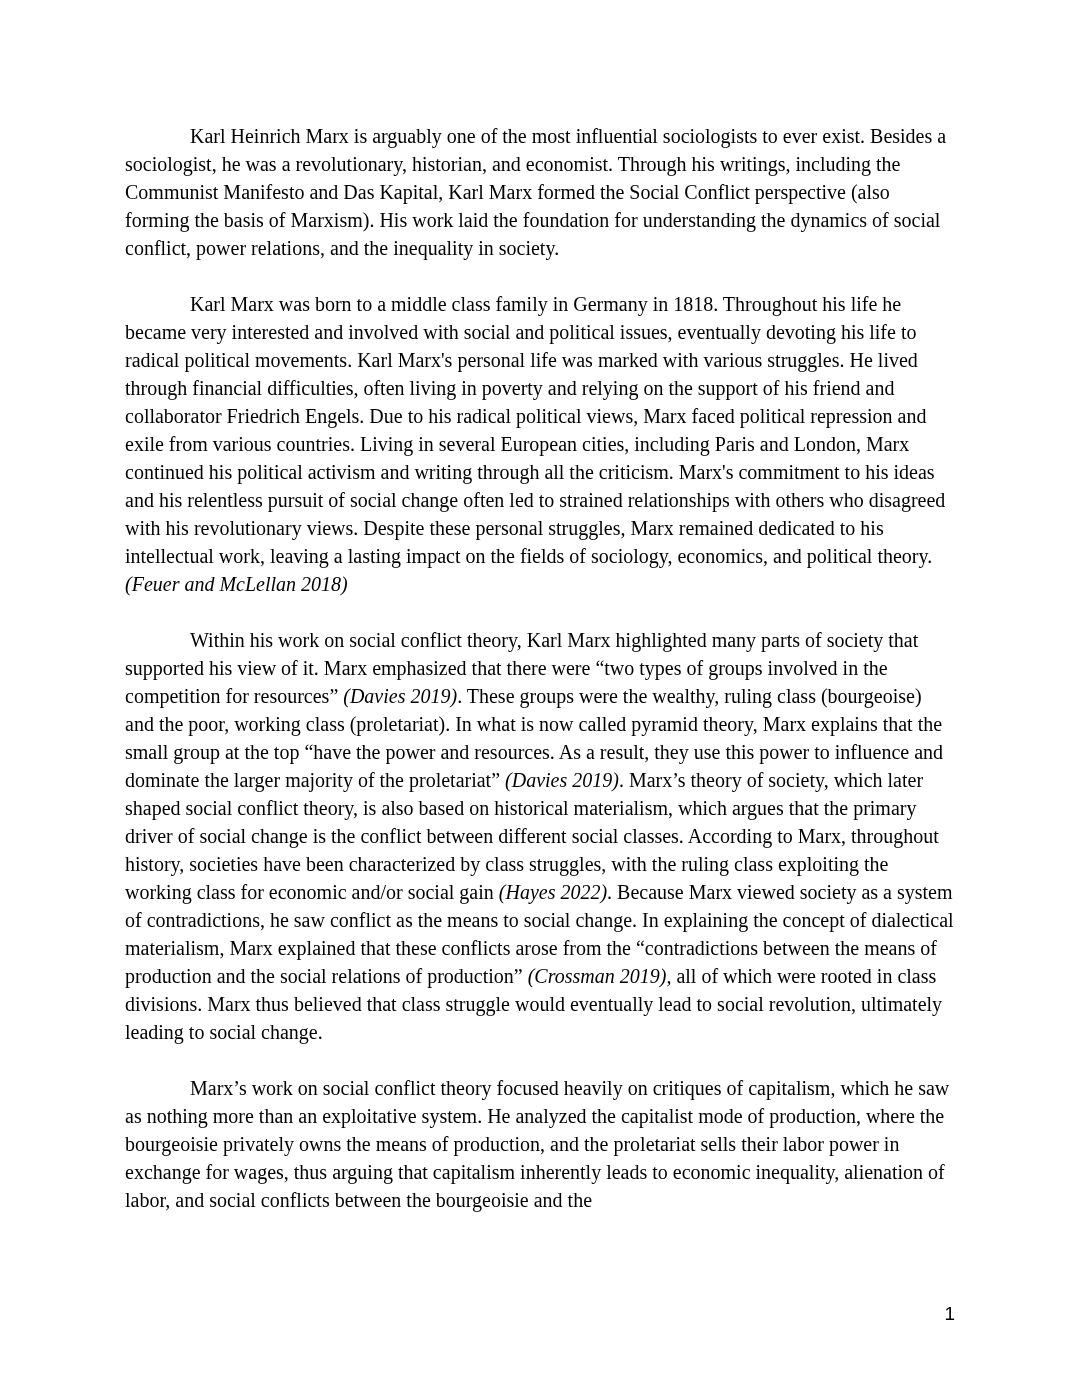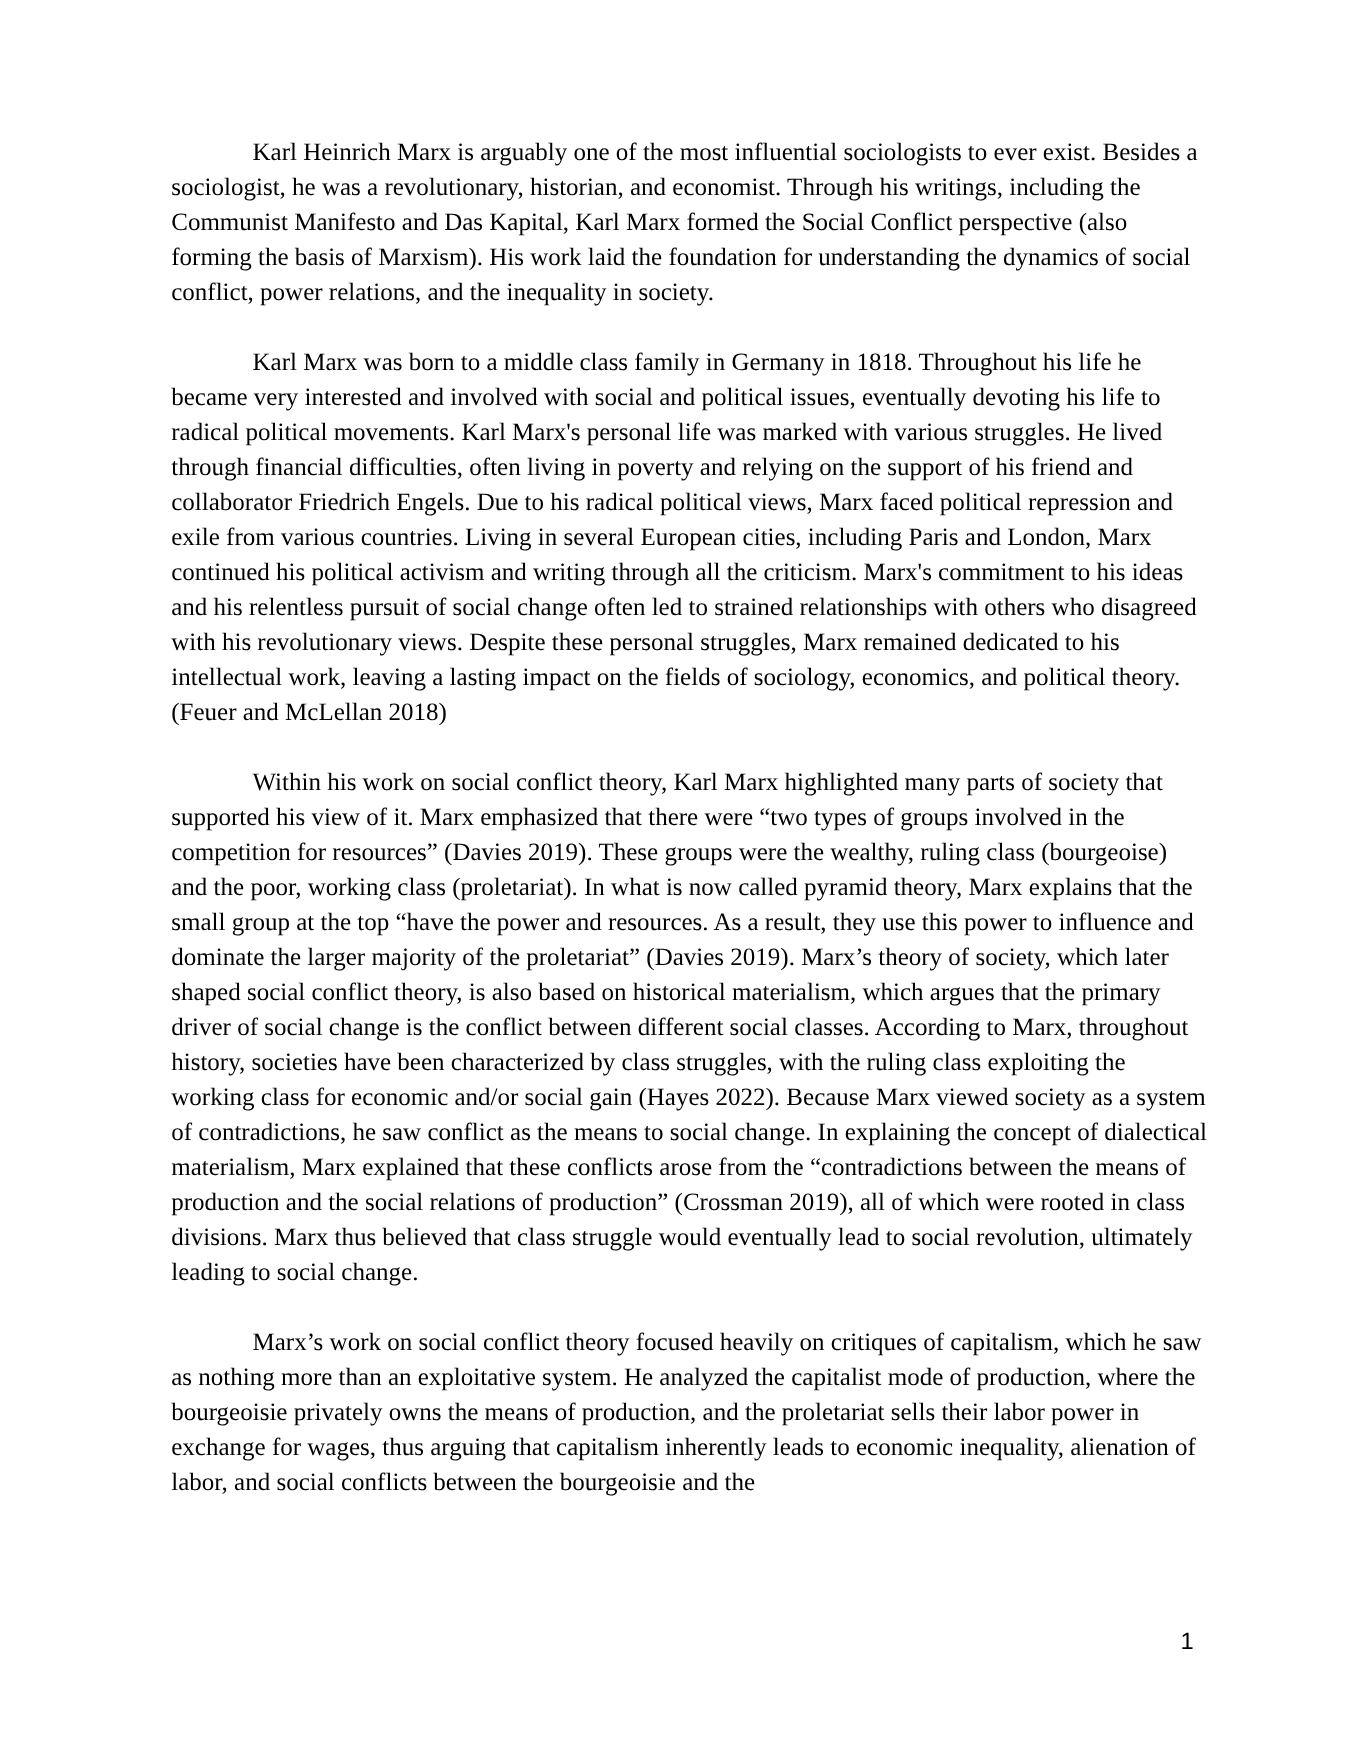--- a/index.html
+++ b/index.html
@@ -17,35 +17,35 @@
   }
   .page {
     position: absolute;
     top: 0; left: 0;
     width: 1080px;
     height: 1397px;
     background: #ffffff;
   }
   .doc-body {
     position: absolute;
-    top: 108px;
+    top: 122px;
     left: 125px;
     width: 830px;
     font-size: 20px;
     line-height: 28px;
     text-align: left;
     color: #000000;
-    margin-left: 12px;
   }
   .para {
     margin: 0 0 28px 0;
     text-indent: 65px;
     font-weight: normal;
   }
   .italic {
+    font-style: italic;
   }
   .page-number {
     position: absolute;
     top: 1303px;
     right: 125px;
     font-family: "Liberation Sans", "DejaVu Sans", sans-serif;
     font-size: 19px;
     line-height: 22px;
     color: #000000;
   }

